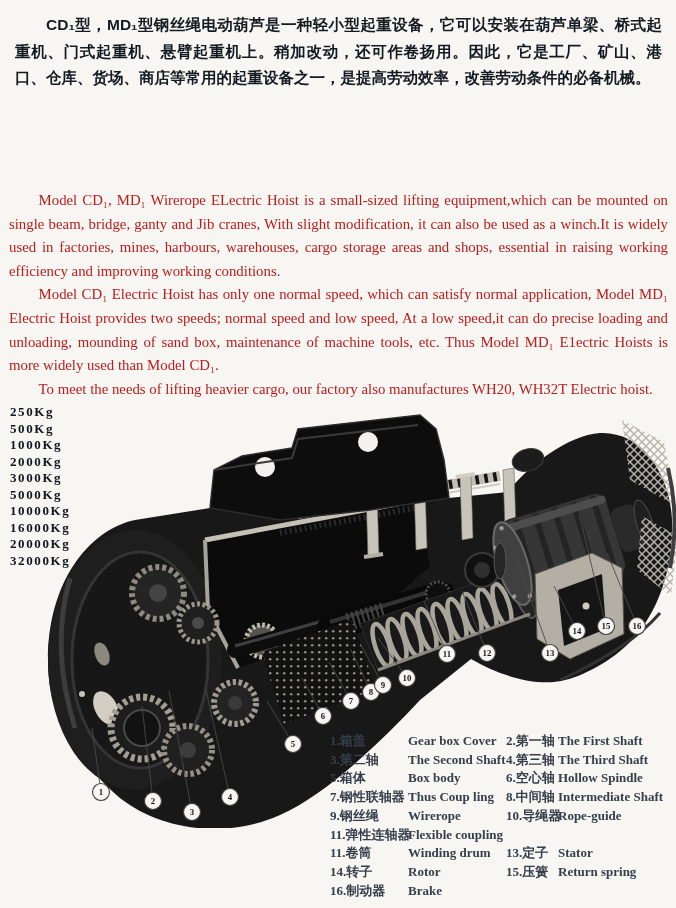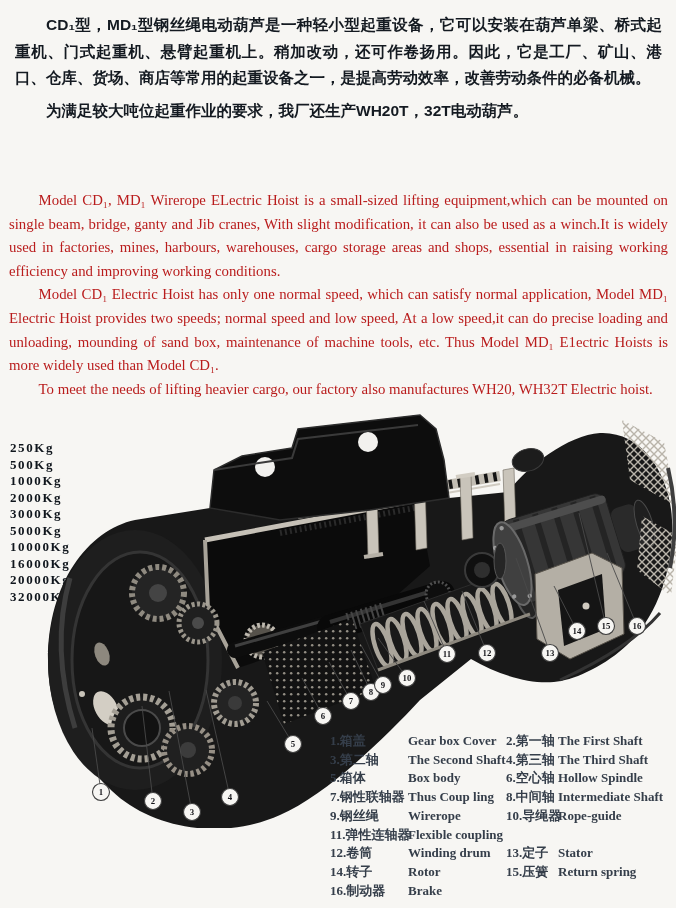--- a/index.html
+++ b/index.html
@@ -14,21 +14,21 @@
     font-size:15.5px; line-height:26.5px; color:#141a21; text-align:justify;
   }
   .cn-block p { margin:6px; text-indent:2em; }
   .en-block {
     position:absolute; left:9px; top:189px; width:659px;
     font-family:"Liberation Serif", serif; font-weight:normal;
     font-size:14.8px; line-height:23.6px; color:#b91c1c; text-align:justify;
   }
   .en-block p { margin:0; text-indent:2em; }
   .capacity-list {
-    position:absolute; left:10px; top:440px;
+    position:absolute; left:10px; top:404px;
     font-family:"Liberation Serif", serif; font-weight:bold;
     font-size:13px; line-height:16.5px; letter-spacing:1.6px; color:#10161d;
   }
   .figure-wrap { position:absolute; left:30px; top:398px; width:646px; height:430px; }
   .figure-wrap svg { display:block; }
   .legend {
     position:absolute; left:330px; top:732px; width:344px;
     display:grid; grid-template-columns:78px 98px 52px 1fr;
     font-family:"Liberation Serif", serif; font-weight:bold;
     font-size:13px; line-height:18.7px; color:#353e4a;
@@ -39,21 +39,20 @@
   .callout-num {
     font-family:"Liberation Serif", serif; font-size:8.8px; fill:#16161a;
     text-anchor:middle; font-weight:bold;
   }
 </style>
 </head>
 <body>
 
 <div class="cn-block">
   <p>CD₁型，MD₁型钢丝绳电动葫芦是一种轻小型起重设备，它可以安装在葫芦单梁、桥式起重机、门式起重机、悬臂起重机上。稍加改动，还可作卷扬用。因此，它是工厂、矿山、港口、仓库、货场、商店等常用的起重设备之一，是提高劳动效率，改善劳动条件的必备机械。</p>
-  <p>为满足较大吨位起重作业的要求，我厂还生产WH20T，32T电动葫芦。</p>
 </div>
 
 <div class="en-block">
   <p>Model CD₁, MD₁ Wirerope ELectric Hoist is a small-sized lifting equipment,which can be mounted on single beam, bridge, ganty and Jib cranes, With slight modification, it can also be used as a winch.It is widely used in factories, mines, harbours, warehouses, cargo storage areas and shops, essential in raising working efficiency and improving working conditions.</p>
   <p>Model CD₁ Electric Hoist has only one normal speed, which can satisfy normal application, Model MD₁ Electric Hoist provides two speeds; normal speed and low speed, At a low speed,it can do precise loading and unloading, mounding of sand box, maintenance of machine tools, etc. Thus Model MD₁ E1ectric Hoists is more widely used than Model CD₁.</p>
   <p>To meet the needs of lifting heavier cargo, our factory also manufactures WH20, WH32T Electric hoist.</p>
 </div>
 
 <div class="capacity-list">
   <div>250Kg</div>
@@ -325,21 +324,21 @@
   <div class="cell">9.钢丝绳</div>
   <div class="cell">Wirerope</div>
   <div class="cell">10.导绳器</div>
   <div class="cell">Rope-guide</div>
 
   <div class="cell">11.弹性连轴器</div>
   <div class="cell">Flexible coupling</div>
   <div class="cell"></div>
   <div class="cell"></div>
 
-  <div class="cell">12.卷筒</div>
+  <div class="cell">11.卷筒</div>
   <div class="cell">Winding drum</div>
   <div class="cell">13.定子</div>
   <div class="cell">Stator</div>
 
   <div class="cell">14.转子</div>
   <div class="cell">Rotor</div>
   <div class="cell">15.压簧</div>
   <div class="cell">Return spring</div>
 
   <div class="cell">16.制动器</div>

